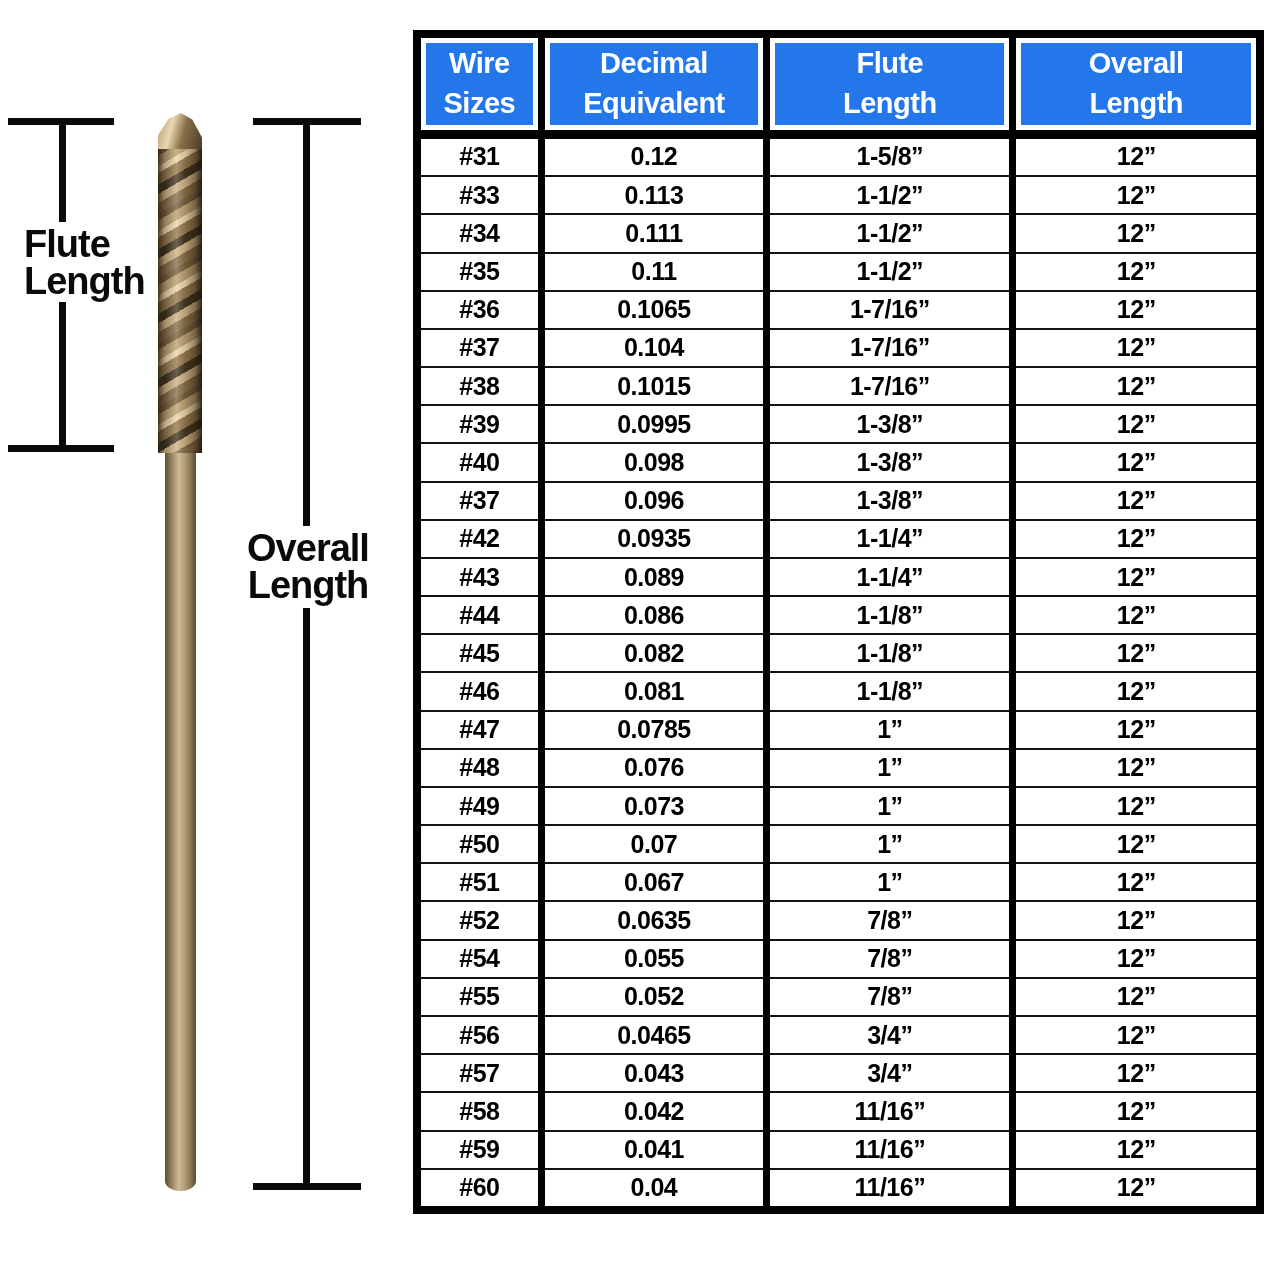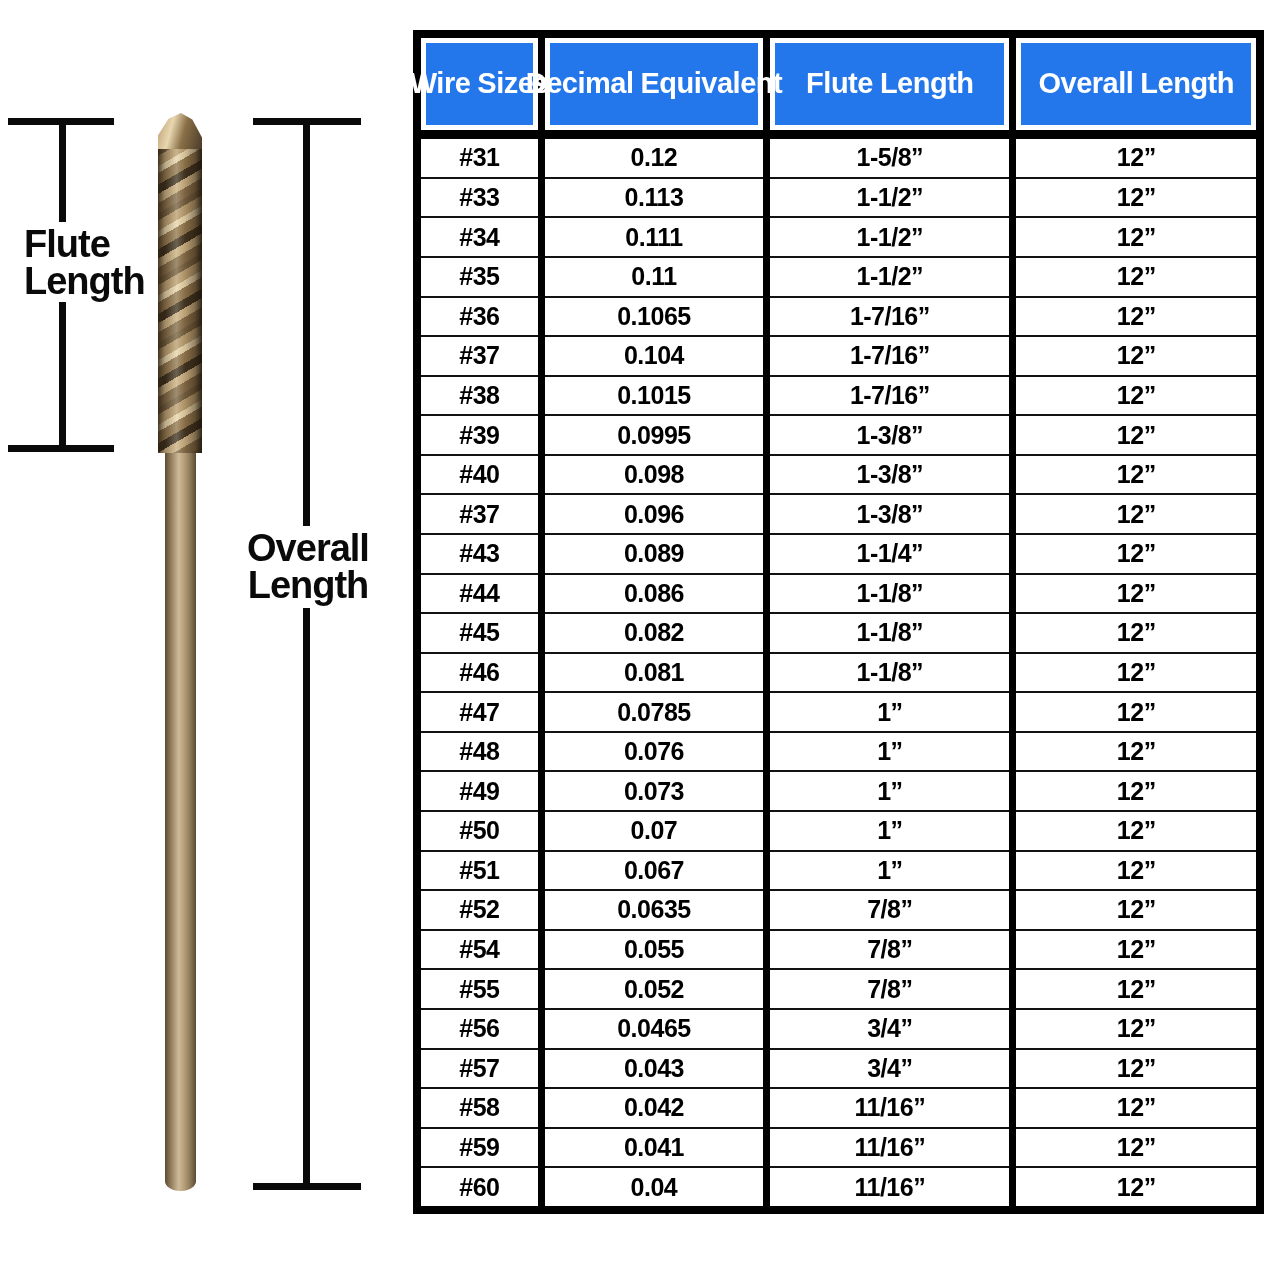--- a/index.html
+++ b/index.html
@@ -93,21 +93,21 @@
     background: var(--row-bg, #fff);
     border-right: 7px solid var(--border, #000);
     border-bottom: 9px solid var(--border, #000);
     vertical-align: middle;
   }
   th:last-child { border-right: none; }
   .hd {
     height: 100%;
     background: var(--header-bg, #2377eb);
     color: var(--header-text, #fff);
-    display: flex; flex-direction: row;
+    display: flex; flex-direction: column;
     align-items: center; justify-content: center;
     gap: 7px;
     font-size: 29px; font-weight: bold;
     letter-spacing: -0.5px;
   }
   td {
     text-align: center; vertical-align: middle;
     font-size: 25px; font-weight: bold;
     letter-spacing: -0.5px;
     border-right: 7px solid var(--border, #000);
@@ -237,20 +237,26 @@
     <td>1-3/8”</td>
     <td>12”</td>
   </tr>
           <tr>
     <td>#37</td>
     <td>0.096</td>
     <td>1-3/8”</td>
     <td>12”</td>
   </tr>
           <tr>
+    <td>#42</td>
+    <td>0.0935</td>
+    <td>1-1/4”</td>
+    <td>12”</td>
+  </tr>
+          <tr>
     <td>#43</td>
     <td>0.089</td>
     <td>1-1/4”</td>
     <td>12”</td>
   </tr>
           <tr>
     <td>#44</td>
     <td>0.086</td>
     <td>1-1/8”</td>
     <td>12”</td>

